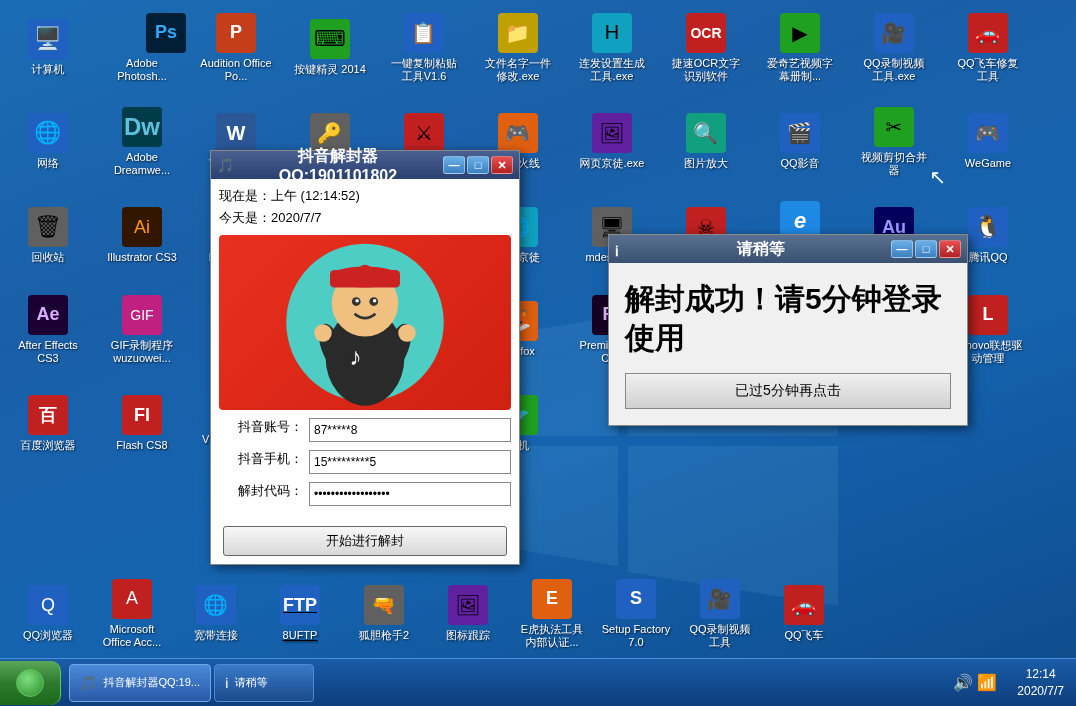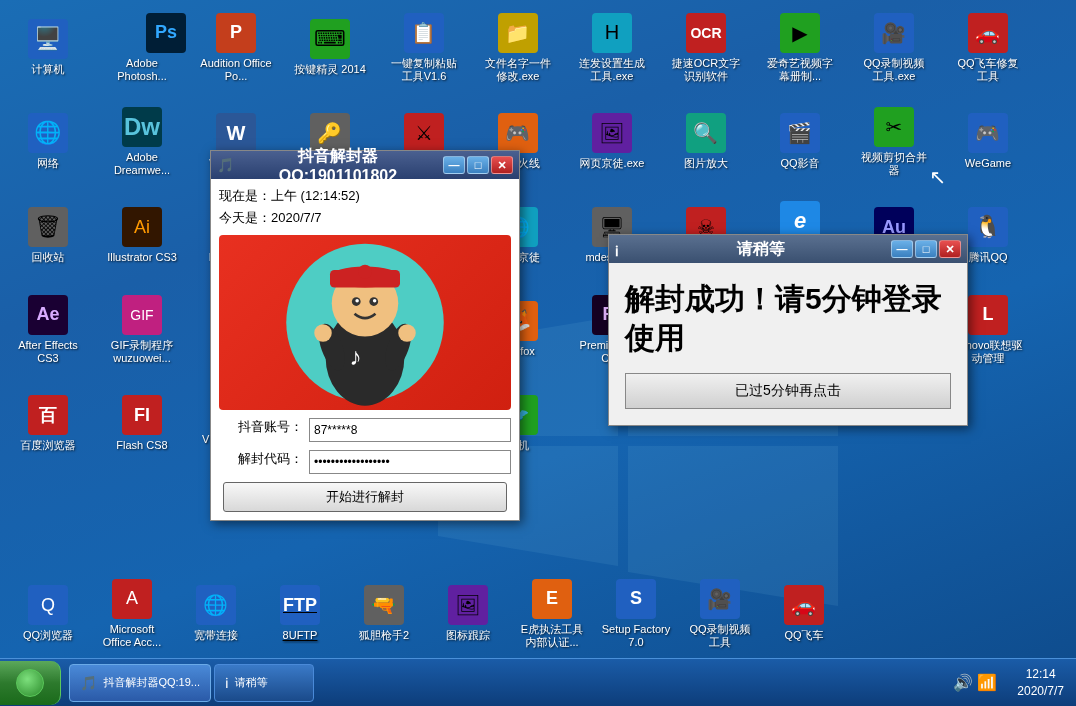--- a/index.html
+++ b/index.html
@@ -251,21 +251,21 @@
       height: 24px;
       border: 1px solid #888;
       background: #fff;
       padding: 2px 4px;
       font-size: 12px;
     }
 
     .btn-row {
       display: flex;
       gap: 15px;
-      margin-top: 8px;
+      margin-top: 20px;
       padding: 0 4px;
     }
 
     .action-btn {
       flex: 1;
       height: 30px;
       border: 1px solid #666;
       background: linear-gradient(to bottom, #f8f8f8, #d8d8d8);
       cursor: pointer;
       font-size: 13px;
@@ -663,20 +663,24 @@
 
           <path d="M88 90 Q100 100 112 90" stroke="#333" stroke-width="3" fill="none"></path>
         </svg>
       </div>
 
       <div class="form-row">
         <span class="form-label">抖音账号：</span>
         <input type="text" class="form-input" value="87*****8" style="">
       </div>
       <div class="form-row">
+        <span class="form-label">抖音手机：</span>
+        <input type="text" class="form-input" value="15*********5" style="">
+      </div>
+      <div class="form-row">
         <span class="form-label">解封代码：</span>
         <input type="password" class="form-input" value="******************" style="">
       </div>
       <div class="btn-row">
         <button class="action-btn">开始进行解封</button>
       </div>
     </div>
   </div>
 
   <div class="app-window success-window">

